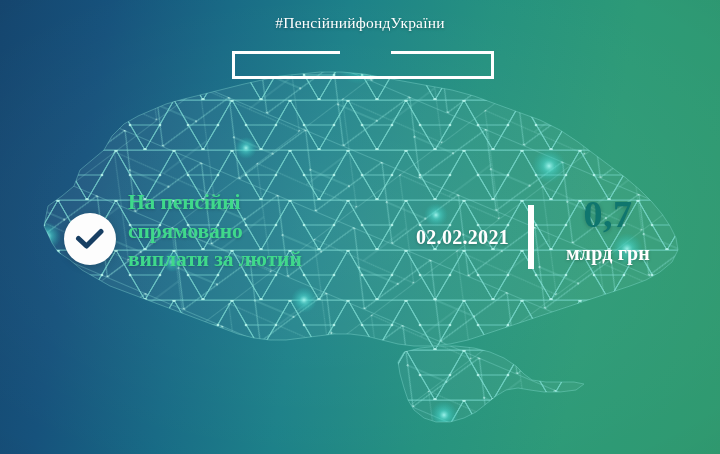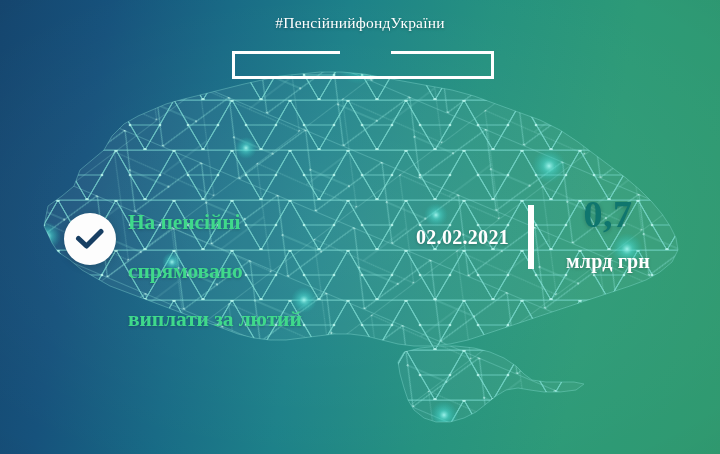--- a/index.html
+++ b/index.html
@@ -98,21 +98,21 @@
     left: 128px;
     top: 188px;
     width: 250px;
     color: #3fd98b;
     font-size: 21.5px;
     font-weight: 700;
     line-height: 1.33;
     letter-spacing: -0.1px;
     text-shadow: 0 1px 3px rgba(0,0,0,0.22);
   }
-  .headline .ln { display: block; white-space: nowrap; margin-top: 20px; }
+  .headline .ln { display: block; white-space: nowrap; }
 
   
   .date {
     position: absolute;
     left: 416px;
     top: 226px;
     color: #ffffff;
     font-size: 20px;
     font-weight: 700;
     letter-spacing: 0.3px;
@@ -142,21 +142,21 @@
     line-height: 0.98;
     letter-spacing: 0.5px;
     text-shadow: 0 1px 4px rgba(0,0,0,0.22);
   }
   .value-unit {
     display: block;
     color: #ffffff;
     font-size: 20px;
     font-weight: 700;
     line-height: 1.25;
-    margin-top: 16px;
+    margin-top: 8px;
     letter-spacing: 0.2px;
     text-shadow: 0 1px 3px rgba(0,0,0,0.25);
   }
 </style>
 </head>
 <body>
 
 <div id="stage">
 
   <div class="bg-gradient"></div>

